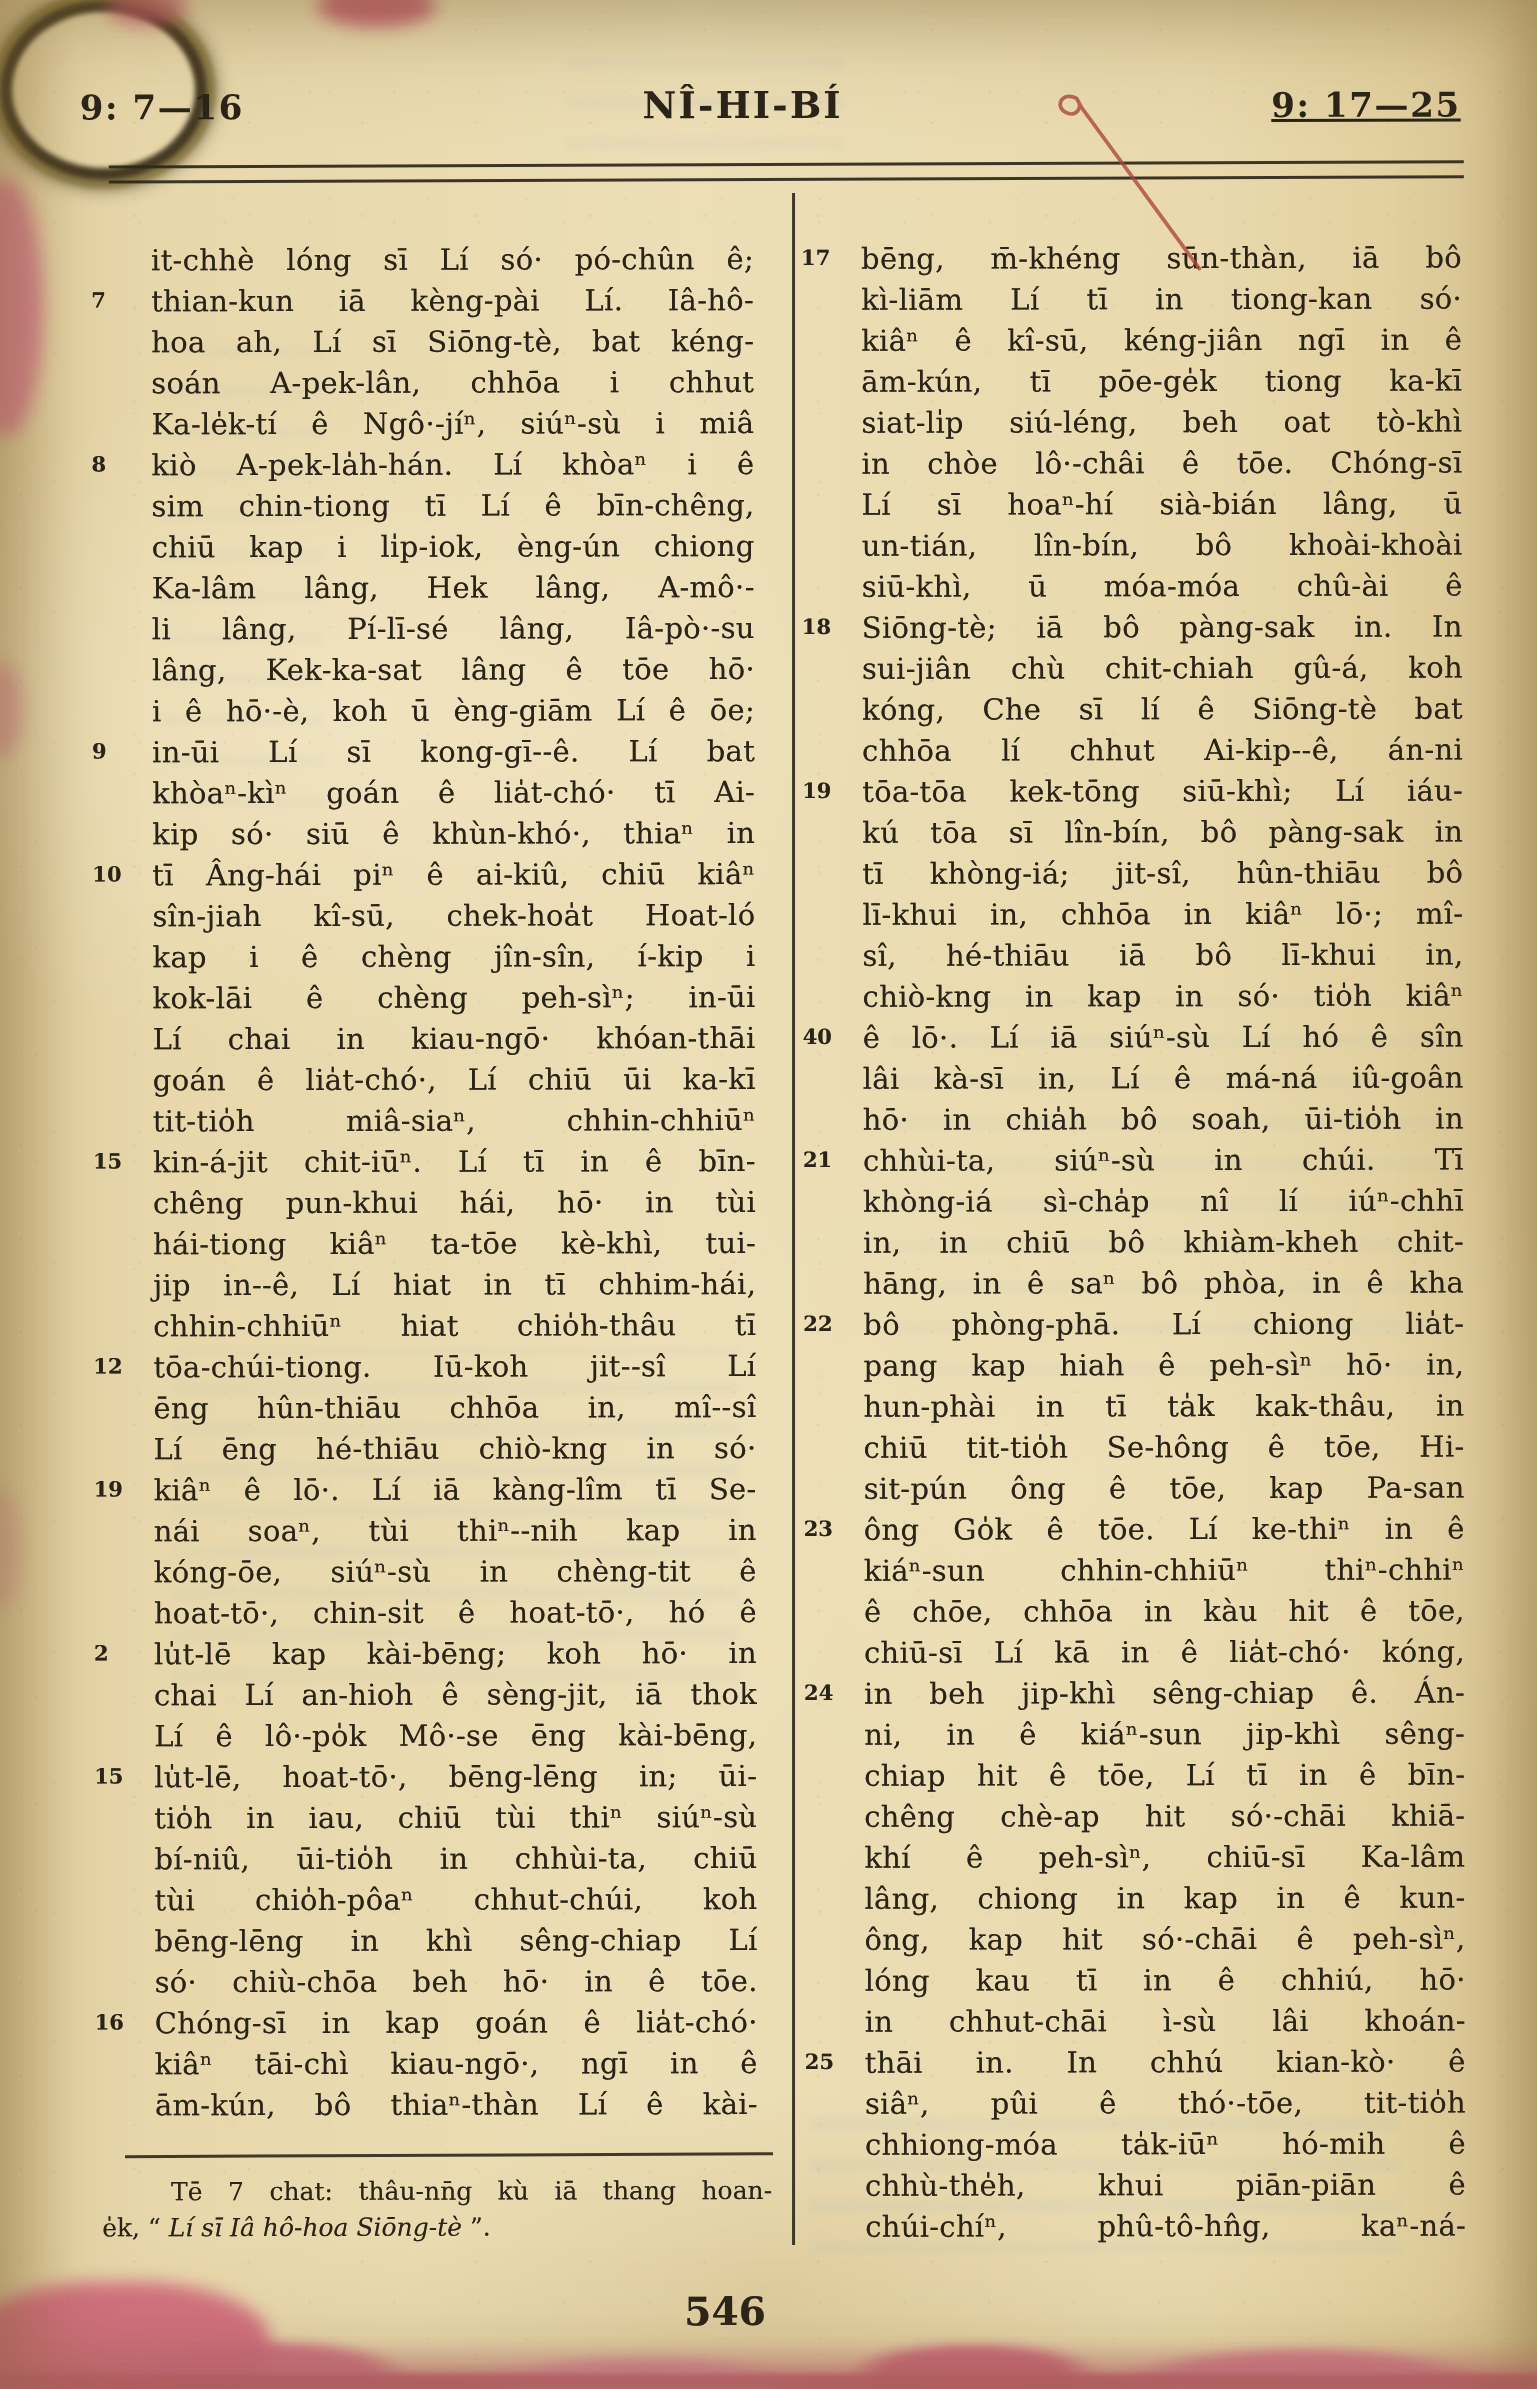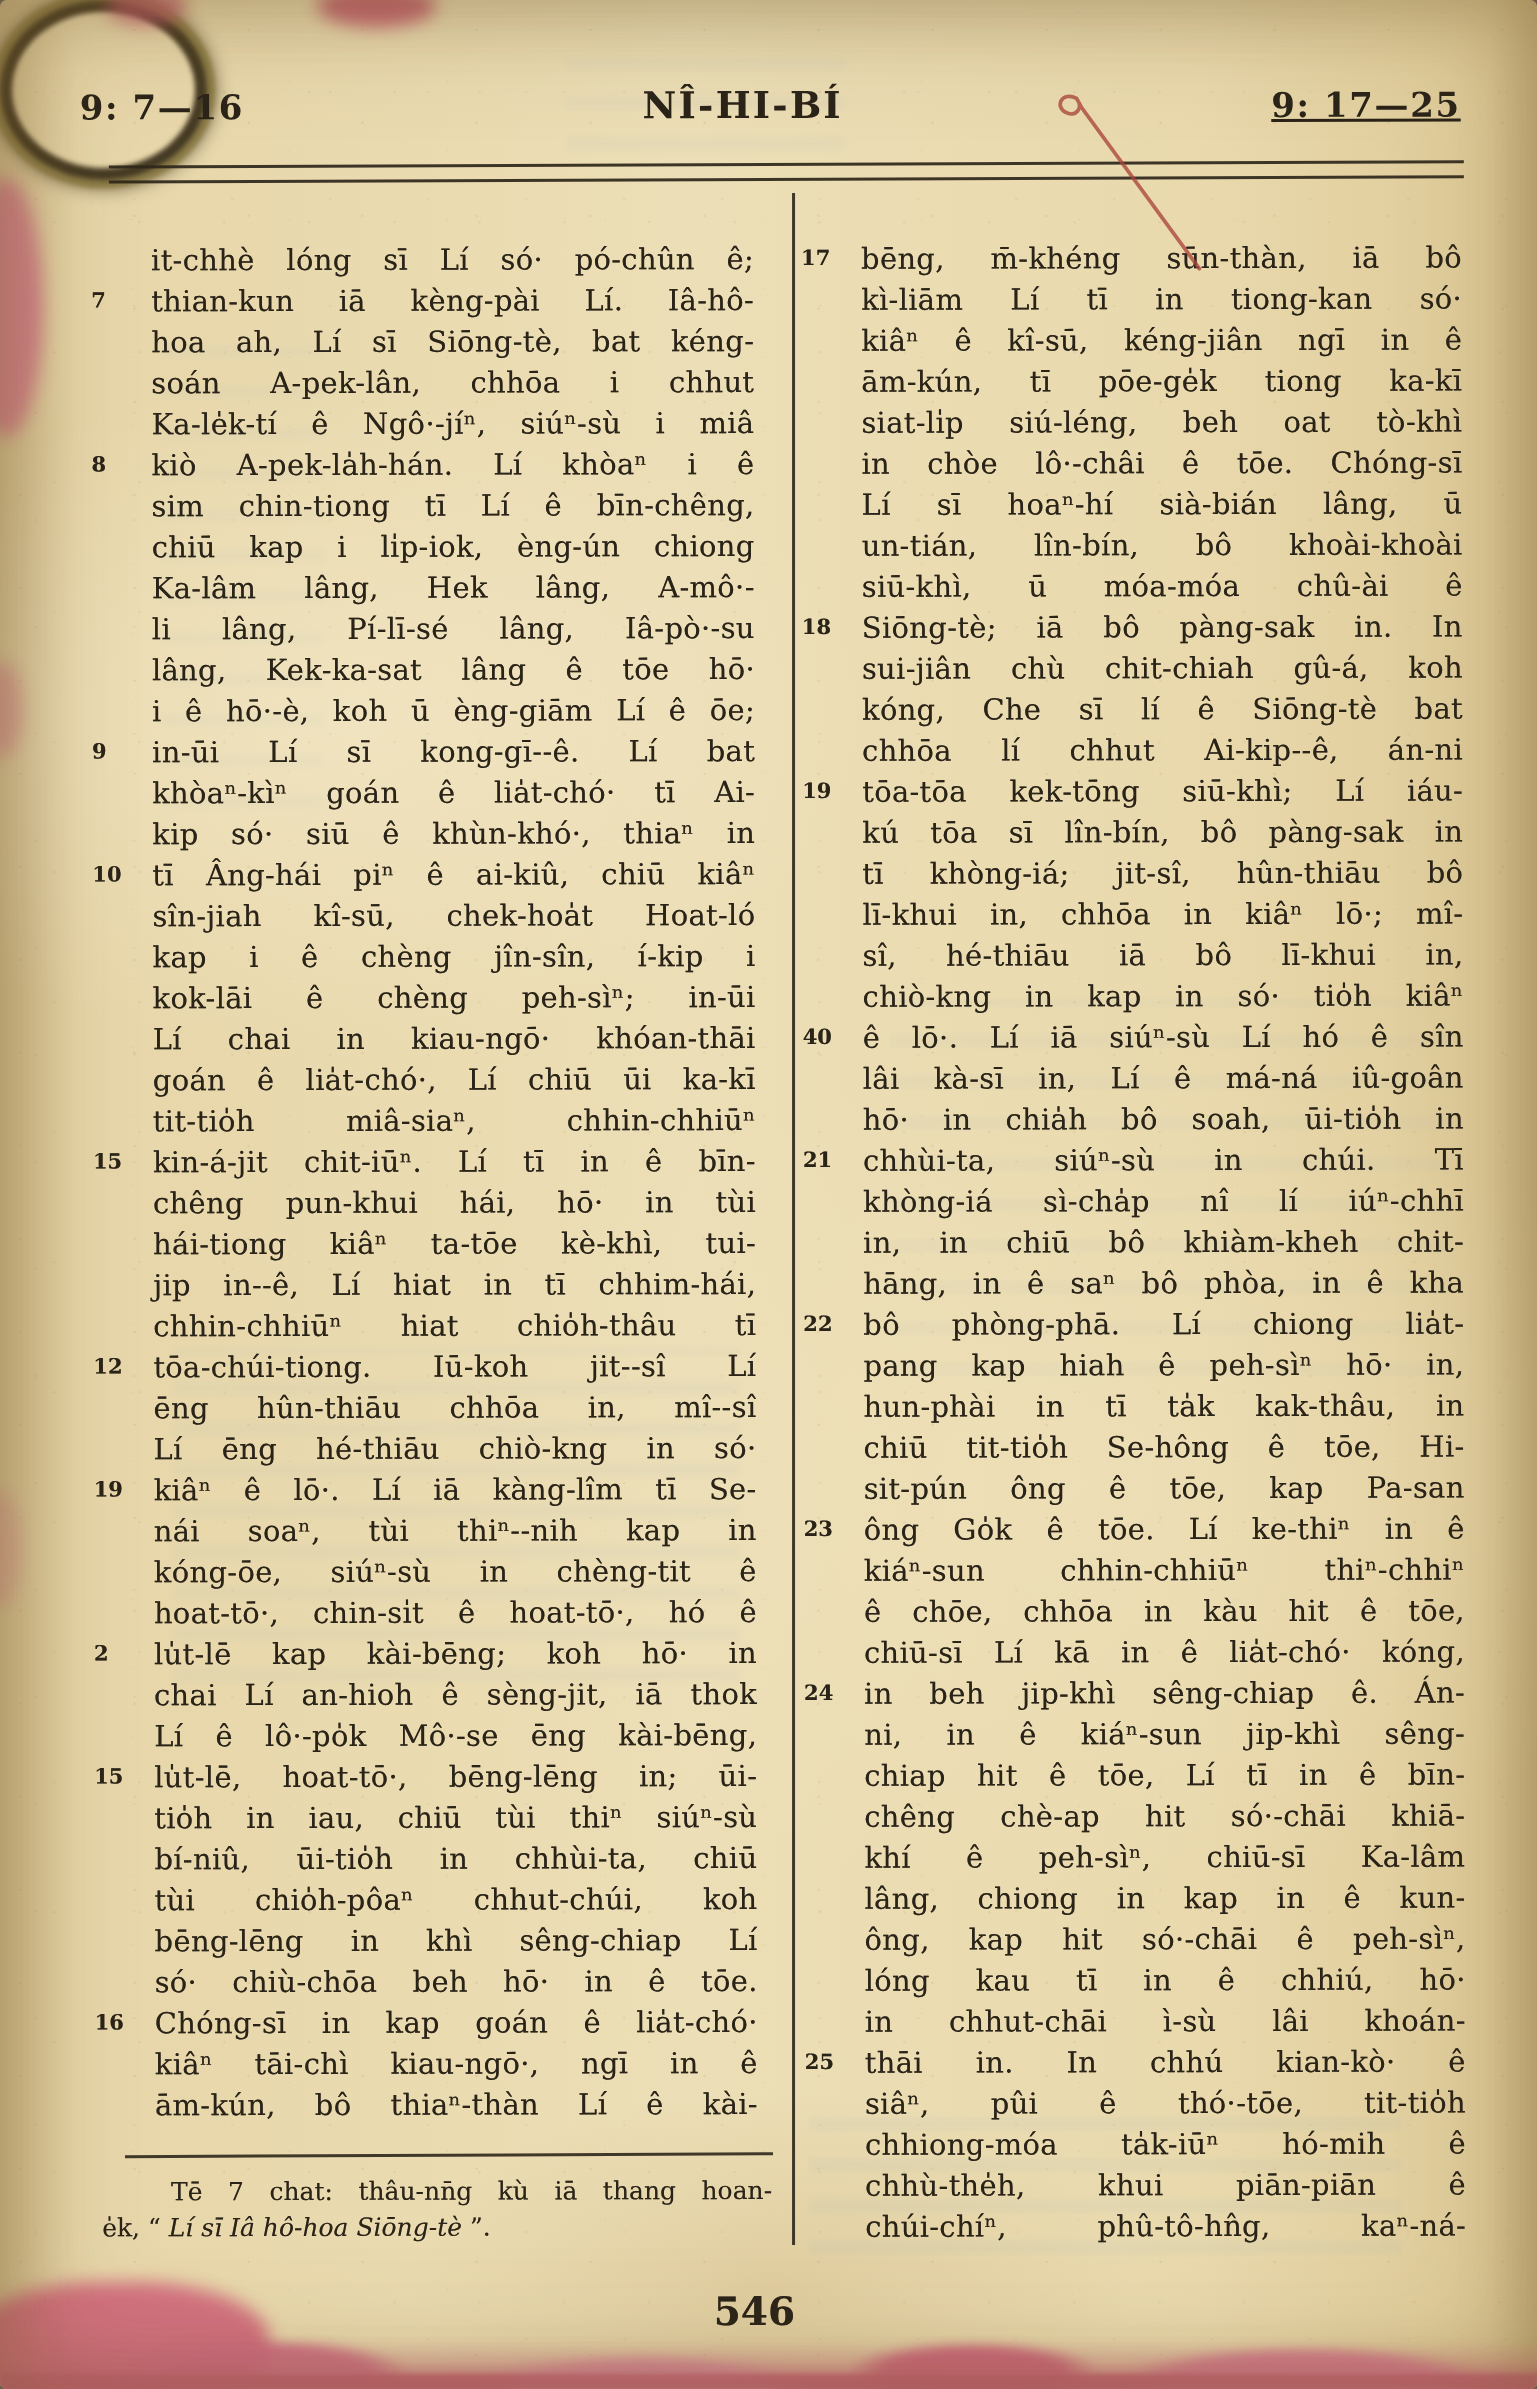--- a/index.html
+++ b/index.html
@@ -8,21 +8,20 @@
     width:1537px;height:2389px;
     overflow:hidden;
     font-family:"DejaVu Serif","Liberation Serif",serif;
     color:#2a2318;
     background:
       radial-gradient(ellipse 755px 485px at 22% 30%, rgba(246,235,205,.55), rgba(246,235,205,0) 70%),
       radial-gradient(ellipse 863px 593px at 70% 62%, rgba(240,226,188,.5), rgba(240,226,188,0) 72%),
       radial-gradient(ellipse 485px 270px at 50% 96%, rgba(214,192,142,.55), rgba(214,192,142,0) 75%),
       linear-gradient(90deg,#d9c494 0%,#e7d6a9 5%,#ecdeb6 45%,#e9d9ad 78%,#dfcb99 97%,#d5bf8b 100%),
       #e6d5a8;
-    border-radius: 7px;
   }
   .speckle{position:absolute;inset:0;z-index:1;pointer-events:none;opacity:.6;
     background-image:
       radial-gradient(circle at 18% 32%, rgba(125,98,46,.14) 0 1.1px, transparent 1.6px),
       radial-gradient(circle at 64% 71%, rgba(125,98,46,.12) 0 1.1px, transparent 1.6px),
       radial-gradient(circle at 83% 18%, rgba(104,80,38,.12) 0 0.5px, transparent 1.1px),
       radial-gradient(circle at 37% 86%, rgba(104,80,38,.10) 0 1.1px, transparent 1.6px);
     background-size:114px 93px,85px 130px,158px 69px,98px 107px;}
   .vignette{position:absolute;inset:0;z-index:6;pointer-events:none;
     box-shadow:inset 0 0 119px 16px rgba(118,92,44,.30), inset -16px 0 65px rgba(118,92,44,.18), inset 21.6px 0 76px rgba(118,92,44,.20);}
@@ -51,21 +50,21 @@
     white-space:nowrap;letter-spacing:0.3px;text-shadow:0 0 0.5px rgba(42,35,24,.55);}
   .vn{position:absolute;left:-60px;top:-2.2px;width:46px;text-align:left;
     font-size:21px;font-weight:700;line-height:41px;text-shadow:0 0 0.5px rgba(42,35,24,.5);}
 
   
   .footnote-rule{position:absolute;left:123px;top:2153px;width:648px;height:3.2px;background:#2e271b;opacity:.9;transform:rotate(-0.15deg);}
   .footnote{position:absolute;left:100px;top:2173px;width:670px;font-size:25px;line-height:36px;text-shadow:0 0 0.5px rgba(42,35,24,.5);}
   .fn1{text-indent:69px;text-align:justify;text-align-last:justify;white-space:nowrap;}
   .fn2 .it{font-style:italic;}
 
-  .pageno{position:absolute;left:682px;top:2288px;width:140px;text-align:center;
+  .pageno{position:absolute;left:682px;top:2288px;width:140px;
     font-size:39px;font-weight:700;text-shadow:0 0 0.5px rgba(42,35,24,.5);}
 
   
   .penmark{position:absolute;left:1025px;top:65px;z-index:4;opacity:.85;}
   .corner-dark{left:-81px;top:-76px;width:183px;height:156px;z-index:5;border-radius:50%;
     border:12px solid #453a23;box-shadow:0 0 0 8.6px #8a7a45, 0 0 16px 9.7px rgba(69,58,35,.6);filter:blur(2.7px);background:transparent;}
   .smudge{position:absolute;z-index:4;pointer-events:none;filter:blur(8.6px);}
   .red-top-a{left:106px;top:-14px;width:81px;height:39px;background:#c4556e;opacity:.7;border-radius:50%;}
   .red-top-b{left:317px;top:-16px;width:119px;height:43px;background:#c04a66;opacity:.8;border-radius:50%;}
   .pink-left-a{left:-33px;top:178px;width:76px;height:259px;background:#d4718b;opacity:.8;border-radius:50%;}

